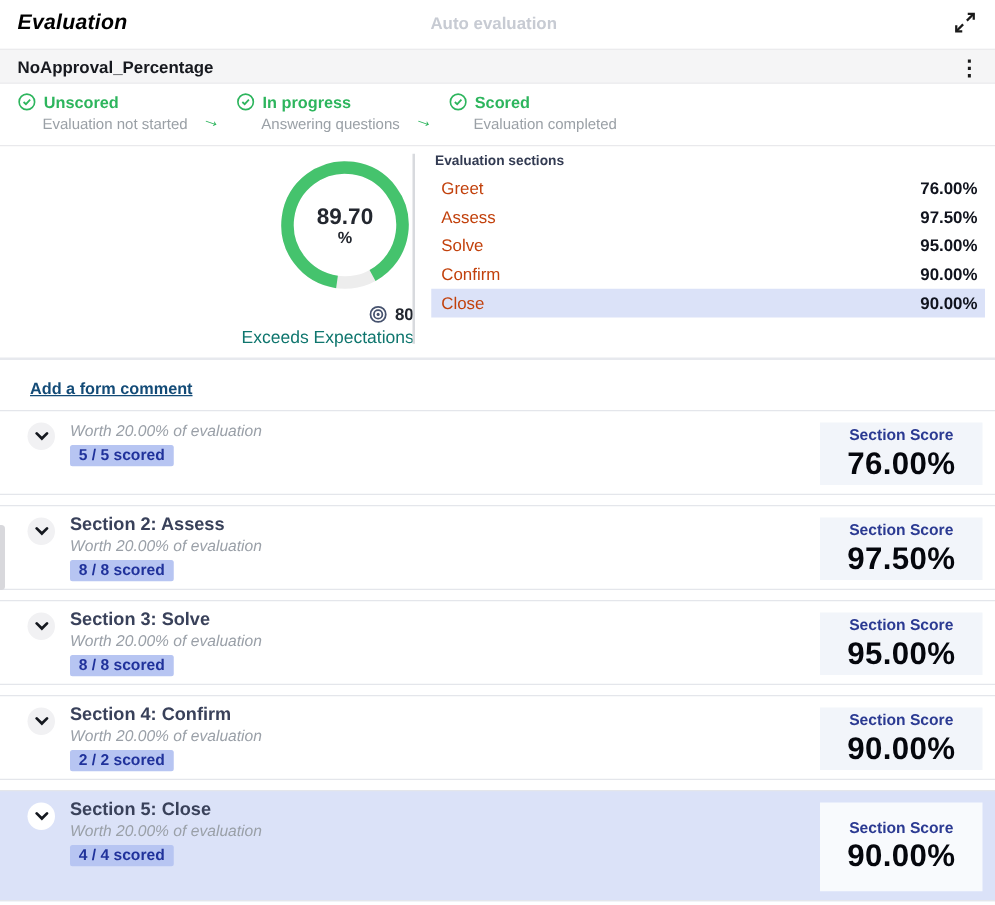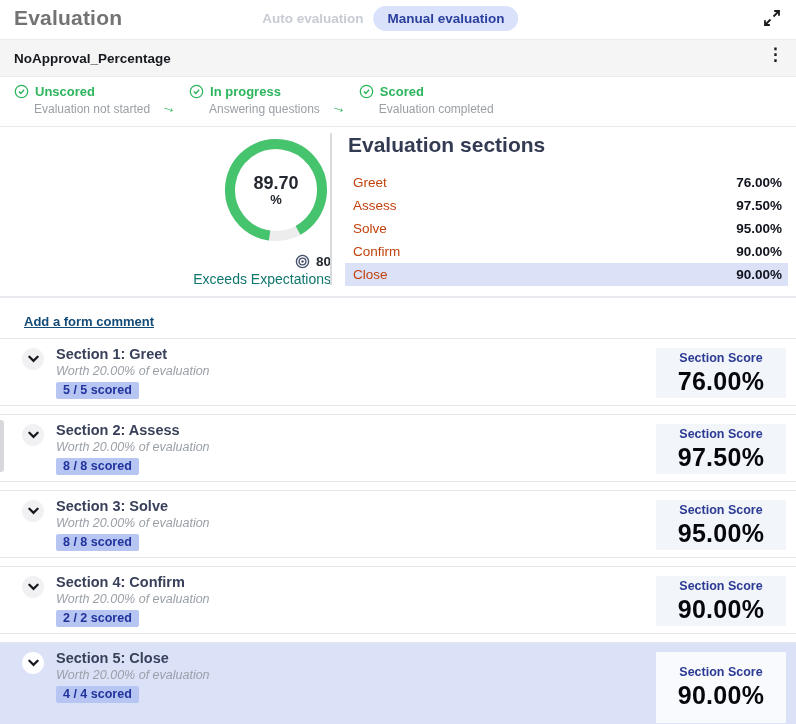--- a/index.html
+++ b/index.html
@@ -7,34 +7,34 @@
   body {
     width:796px; height:724px; overflow:hidden; position:relative;
     font-family:"Liberation Sans", sans-serif;
     color:#1f2430;
   }
   
   .hdr {
     height:36px; display:flex; align-items:center; position:relative;
     padding:0 14px;
   }
-  .hdr-title { font-size:21px; font-weight:700; color:#737373; letter-spacing:.2px; }
+  .hdr-title { font-size:17px; font-weight:700; color:#000000; letter-spacing:.2px;font-style:italic; }
   .hdr-tabs {
     position:absolute; left:50%; transform:translateX(-53%);
     display:flex; align-items:center; gap:10px; font-size:13.5px;
   }
   .tab-auto { color:#c7cbd3; font-weight:600; cursor:pointer; }
   .tab-manual {
     background:#d9e1fb; color:#2a3f9e; font-weight:600;
     padding:5px 14px; border-radius:15px; cursor:pointer;
   }
   .expand-btn { position:absolute; right:14px; top:8px; width:20px; height:20px; cursor:pointer; }
   
   .form-bar {
-    margin-top:3px; height:38px; background:#f5f5f6;
+    margin-top:3px; height:28px; background:#f5f5f6;
     border-top:1px solid #ebebed; border-bottom:1px solid #ebebed;
     display:flex; align-items:center; padding:0 14px; position:relative;
   }
   .form-name { font-size:13.5px; font-weight:700; color:#17191f; }
   .kebab {
     position:absolute; right:12px; top:2px; font-size:17px; font-weight:700;
     color:#1a1a1a; cursor:pointer; letter-spacing:0; line-height:26px;
   }
   
   .steps {
@@ -62,21 +62,21 @@
   }
   .gauge-val { font-size:18px; font-weight:800; color:#23272f; }
   .gauge-unit { font-size:13px; font-weight:700; color:#23272f; }
   .target-row { display:flex; align-items:center; gap:6px; margin-top:9px; }
   .target-num { font-size:13.5px; font-weight:600; color:#23272f; }
   .rating { font-size:14px; color:#0f766e; margin-top:2px; }
   .ov-divider {
     position:absolute; left:330px; top:6px; height:152px; width:2px; background:#d8dade;
   }
   .ov-right { position:absolute; left:345px; right:8px; top:6px; }
-  .ov-heading { font-size:21px; font-weight:700; color:#333b52; padding-left:3px; margin-bottom:14px; }
+  .ov-heading { font-size:11px; font-weight:700; color:#333b52; padding-left:3px; margin-bottom:4px; }
   .ov-row {
     display:flex; justify-content:space-between; align-items:center;
     height:23px; padding:0 6px 0 8px; font-size:13.5px;
   }
   .ov-row .nm { color:#c2410c; }
   .ov-row .vl { font-weight:700; color:#10131d; }
   .ov-row.hl { background:#dbe2f8; }
   
   .comment-wrap { padding:14px 0 0 24px; height:40px; }
   .comment-link {
@@ -115,21 +115,20 @@
   }
   svg { display:block; }
 </style>
 </head>
 <body>
 
 <div class="hdr">
   <span class="hdr-title">Evaluation</span>
   <div class="hdr-tabs">
     <span class="tab-auto">Auto evaluation</span>
-    <span class="tab-manual">Manual evaluation</span>
   </div>
   <div class="expand-btn">
     <svg width="20" height="20" viewBox="0 0 20 20">
       <path d="M11.5 8.5 L17 3" stroke="#1a1a1a" stroke-width="1.8" fill="none"></path>
       <path d="M12.2 3 H17 V7.8" stroke="#1a1a1a" stroke-width="1.8" fill="none"></path>
       <path d="M8.5 11.5 L3 17" stroke="#1a1a1a" stroke-width="1.8" fill="none"></path>
       <path d="M3 12.2 V17 H7.8" stroke="#1a1a1a" stroke-width="1.8" fill="none"></path>
     </svg>
   </div>
 </div>
@@ -227,21 +226,20 @@
 </div>
 
 <div class="cards">
 
   <div class="card">
     <div class="chev-btn">
       <svg width="11" height="8" viewBox="0 0 12 8">
         <path d="M1.5 1.5 L6 6 L10.5 1.5" fill="none" stroke="#15181f" stroke-width="2.4" stroke-linecap="round"></path>
       </svg>
     </div>
-    <div class="card-title">Section 1: Greet</div>
     <div class="card-worth">Worth 20.00% of evaluation</div>
     <span class="card-badge">5 / 5 scored</span>
     <div class="score-box">
       <span class="score-label">Section Score</span>
       <span class="score-val">76.00%</span>
     </div>
   </div>
 
   <div class="card">
     <div class="chev-btn">

